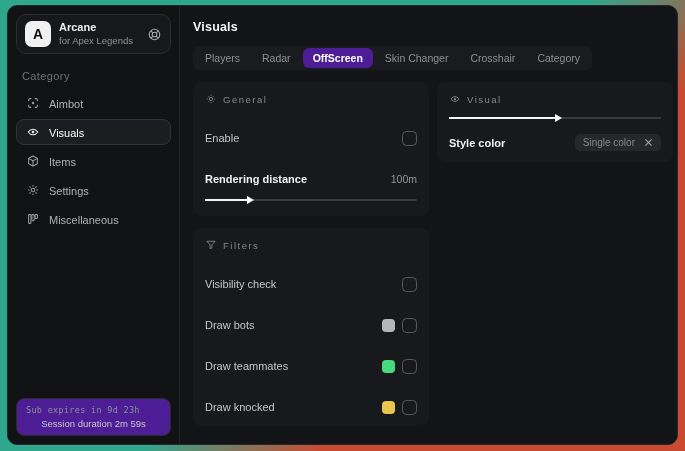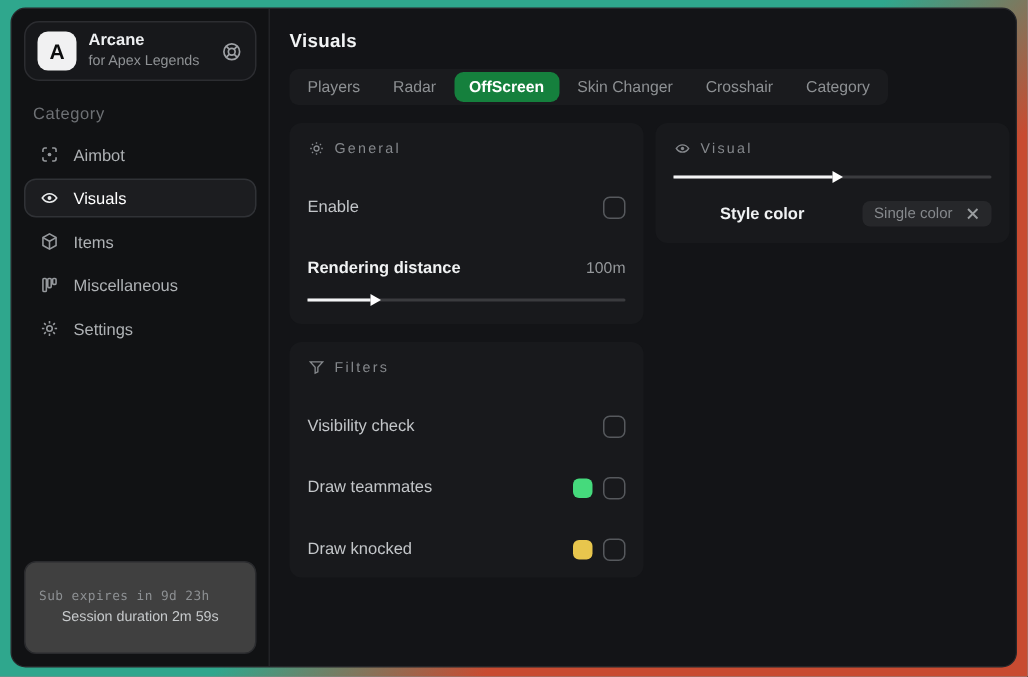--- a/index.html
+++ b/index.html
@@ -40,36 +40,36 @@
   .nav-item {
     display:flex; align-items:flex-end; gap:9px; padding:5px 9px; height:26px;
     border-radius:8px; border:1px solid transparent;
     font-size:11px; color:#aeb1b4; cursor:pointer;
   }
   .nav-item .ni { display:flex; color:#96999d; }
   .nav-item.selected { background:#1c1d20; border-color:#303236; color:#ffffff; }
   .nav-item.selected .ni { color:#e9ebec; }
   .side-footer {
     margin-top:auto; border:1px solid #2a2b2e; border-radius:8px;
-    padding:18px 9px; background:#404040;
+    padding:6px 9px; background:#4c1d95;
   }
   .sf-line1 { font-family:"DejaVu Sans Mono", monospace; font-size:8.5px; color:#8d9093; letter-spacing:.3px; }
   .sf-line2 { font-size:9.5px; color:#c6c9cb; margin-top:3px;text-align:center; }
   
   .main { flex:1; background:#131417; padding:14px 12px 14px 13px; }
   .page-title { font-size:12.5px; font-weight:bold; color:#f2f4f5; letter-spacing:.2px; }
   .tabs {
     margin-top:12px; display:inline-flex; align-items:flex-start;
     background:#1a1b1e; border-radius:6px; padding:2px; gap:2px;
   }
   .tab {
     padding:4px 10px; font-size:10.5px; color:#8d9093; border-radius:6px;
     cursor:pointer; white-space:nowrap;
   }
-  .tab.selected { background:#15803d; color:#ffffff; font-weight:600; }
+  .tab.selected { background:#4c1d95; color:#ffffff; font-weight:600; }
   .content { margin-top:12px; display:flex; gap:8px; align-items:flex-start; }
   .col { display:flex; flex-direction:column; gap:12px; width:236px; }
   .card {
     background:#18191c; border-radius:8px; padding:11px 12px; width:236px;
   }
   .sec-head {
     display:flex; align-items:center; gap:6px; color:#85888c;
     font-family:Liberation Sans, sans-serif; font-size:9.5px; letter-spacing:1.5px;
   }
   .row {
@@ -160,35 +160,35 @@
             <path d="M8 2.2l5 2.8v6L8 13.8 3 11V5z"></path>
               <path d="M3 5l5 2.8L13 5"></path>
               <path d="M8 7.8v6"></path>
           </svg>
         </span>
         <span>Items</span>
       </div>
       <div class="nav-item">
         <span class="ni">
           <svg width="14" height="14" viewBox="0 0 16 16" fill="none" stroke="currentColor" stroke-width="1.2">
+            <circle cx="8" cy="8" r="2.1"></circle>
+            <path d="M8 2.2v1.9M8 11.9v1.9M2.2 8h1.9M11.9 8h1.9M3.9 3.9l1.3 1.3M10.8 10.8l1.3 1.3M12.1 3.9l-1.3 1.3M5.2 10.8l-1.3 1.3"></path>
+          </svg>
+        </span>
+        <span>Settings</span>
+      </div>
+      <div class="nav-item">
+        <span class="ni">
+          <svg width="14" height="14" viewBox="0 0 16 16" fill="none" stroke="currentColor" stroke-width="1.2">
             <rect x="3" y="3" width="2.6" height="10" rx="0.8"></rect>
             <rect x="6.7" y="3" width="2.6" height="7" rx="0.8"></rect>
             <rect x="10.4" y="3" width="2.6" height="4.5" rx="0.8"></rect>
           </svg>
         </span>
         <span>Miscellaneous</span>
-      </div>
-      <div class="nav-item">
-        <span class="ni">
-          <svg width="14" height="14" viewBox="0 0 16 16" fill="none" stroke="currentColor" stroke-width="1.2">
-            <circle cx="8" cy="8" r="2.1"></circle>
-            <path d="M8 2.2v1.9M8 11.9v1.9M2.2 8h1.9M11.9 8h1.9M3.9 3.9l1.3 1.3M10.8 10.8l1.3 1.3M12.1 3.9l-1.3 1.3M5.2 10.8l-1.3 1.3"></path>
-          </svg>
-        </span>
-        <span>Settings</span>
       </div>
     </nav>
 
     <div class="side-footer">
       <div class="sf-line1">Sub expires in 9d 23h</div>
       <div class="sf-line2">Session duration 2m 59s</div>
     </div>
   </aside>
 
   <main class="main">
@@ -246,20 +246,27 @@
             </span>
             <span>Filters</span>
           </div>
           <div class="row">
             <span class="lbl">Visibility check</span>
             <span class="right">
                 <span class="checkbox"></span>
               </span>
           </div>
           <div class="row">
+            <span class="lbl">Draw bots</span>
+            <span class="right">
+              <span class="swatch" style="background: rgb(180, 182, 185);"></span>
+              <span class="checkbox"></span>
+            </span>
+          </div>
+          <div class="row">
             <span class="lbl">Draw teammates</span>
             <span class="right">
               <span class="swatch" style="background: rgb(69, 218, 124);"></span>
               <span class="checkbox"></span>
             </span>
           </div>
           <div class="row">
             <span class="lbl">Draw knocked</span>
             <span class="right">
               <span class="swatch" style="background: rgb(232, 198, 77);"></span>
@@ -280,21 +287,21 @@
               </svg>
             </span>
             <span>Visual</span>
           </div>
           <div class="slider">
             <div class="track"></div>
             <div class="fill" style="width: 50%;">
               <div class="thumb"></div>
             </div>
           </div>
-          <div class="row" style="margin-top:11px;margin-left:31px;">
+          <div class="row" style="margin-top:11px;">
             <span class="lbl bold">Style color</span>
             <span class="right">
               <span class="pill">
                 <span class="pill-txt">Single color</span>
                 <span class="x">
                   <svg width="9" height="9" viewBox="0 0 10 10" stroke="currentColor" stroke-width="1.4" fill="none">
                     <path d="M1.5 1.5l7 7M8.5 1.5l-7 7"></path>
                   </svg>
                 </span>
               </span>

